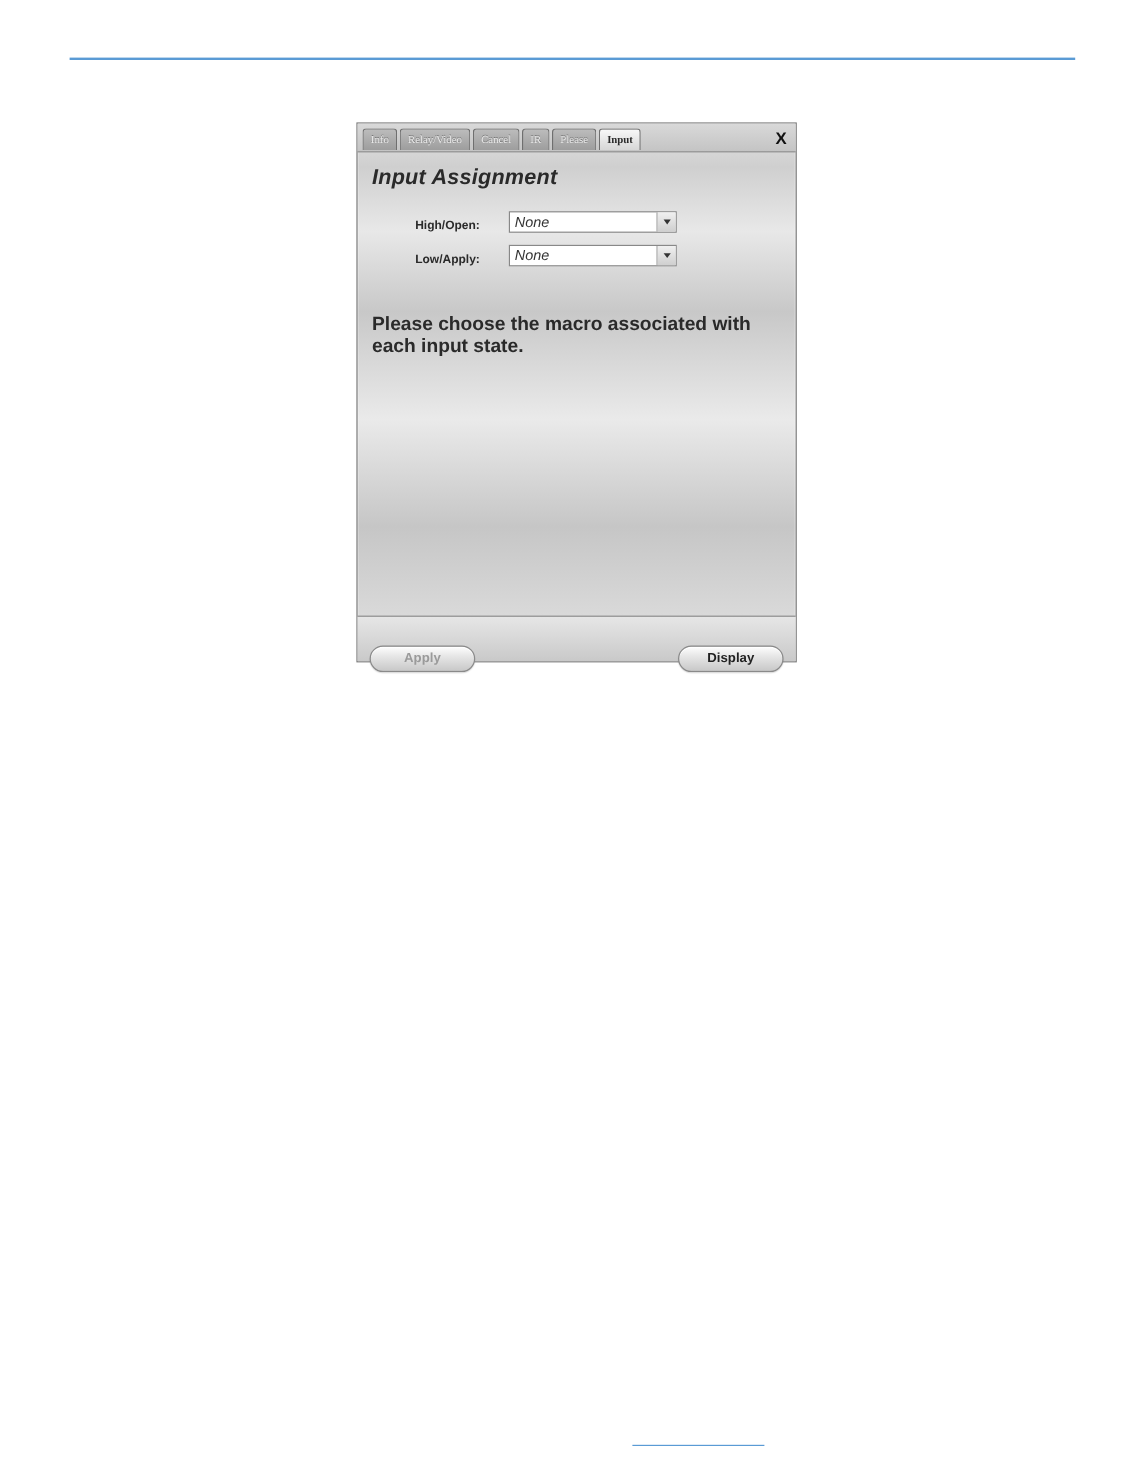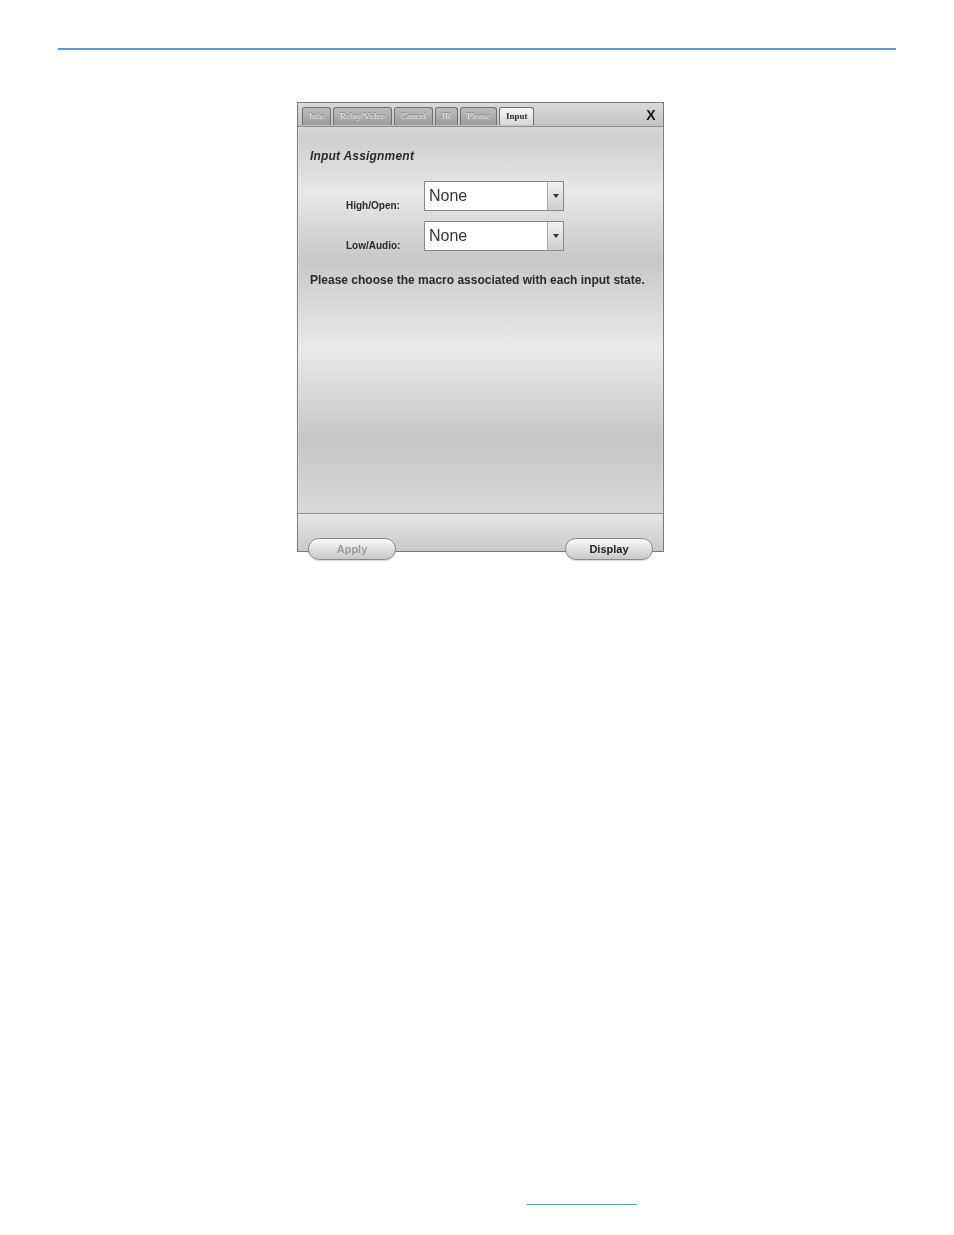--- a/index.html
+++ b/index.html
@@ -54,55 +54,56 @@
     text-align: center;
     line-height: 14px;
     color: #111;
     cursor: pointer;
   }
 
   .panel-body {
     padding: 10px 12px 0 12px;
   }
   .heading {
-    font-size: 12px;
+    font-size: 18px;
     font-weight: 900;
     color: #2a2a2a;
-    margin: 12px 0 18px 0;
+    margin: 0 0 18px 0;
     font-style: italic;
     letter-spacing: 0.2px;
   }
 
   .form-row { display: flex; align-items: flex-end; margin-bottom: 10px; padding-left: 36px; }
   .form-label {
     width: 78px;
     font-size: 10px;
     font-weight: 900;
     color: #2a2a2a;
   }
   .select {
     display: flex; align-items: center;
-    width: 140px; height: 30px;
+    width: 140px; height: 18px;
     background: #ffffff;
     border: 1px solid #888;
-    font-size: 16px;
+    font-size: 12px;
     cursor: pointer;
+    font-style: italic;
   }
   .select-value { flex: 1; padding: 0 4px; color: #333; }
   .select-btn {
     width: 16px; height: 100%;
     border-left: 1px solid #aaa;
     background: linear-gradient(180deg,#f0f0f0,#cfcfcf);
     display:flex;align-items:center;justify-content:center;
   }
   .chev { width:0;height:0;border-left:3px solid transparent;border-right:3px solid transparent;border-top:4px solid #333; }
 
   .instruction {
-    margin-top: 22px;
-    font-size: 12px;
+    margin-top: 40px;
+    font-size: 16px;
     font-weight: 900;
     color: #2a2a2a;
   }
 
   .dialog-footer {
     position: absolute;
     left: 0; right: 0; bottom: 0;
     height: 38px;
     border-top: 1px solid #8e8e8e;
     background: linear-gradient(180deg,#e6e6e6,#c9c9c9);
@@ -161,21 +162,21 @@
         <div class="form-label">High/Open:</div>
         <div class="select">
           <div class="select-value">None</div>
           <div class="select-btn">
             <div class="chev"></div>
           </div>
         </div>
       </div>
 
       <div class="form-row">
-        <div class="form-label">Low/Audio:</div>
+        <div class="form-label">Low/Apply:</div>
         <div class="select">
           <div class="select-value">None</div>
           <div class="select-btn">
             <div class="chev"></div>
           </div>
         </div>
       </div>
 
       <div class="instruction">Please choose the macro associated with each input state.</div>
     </div>

